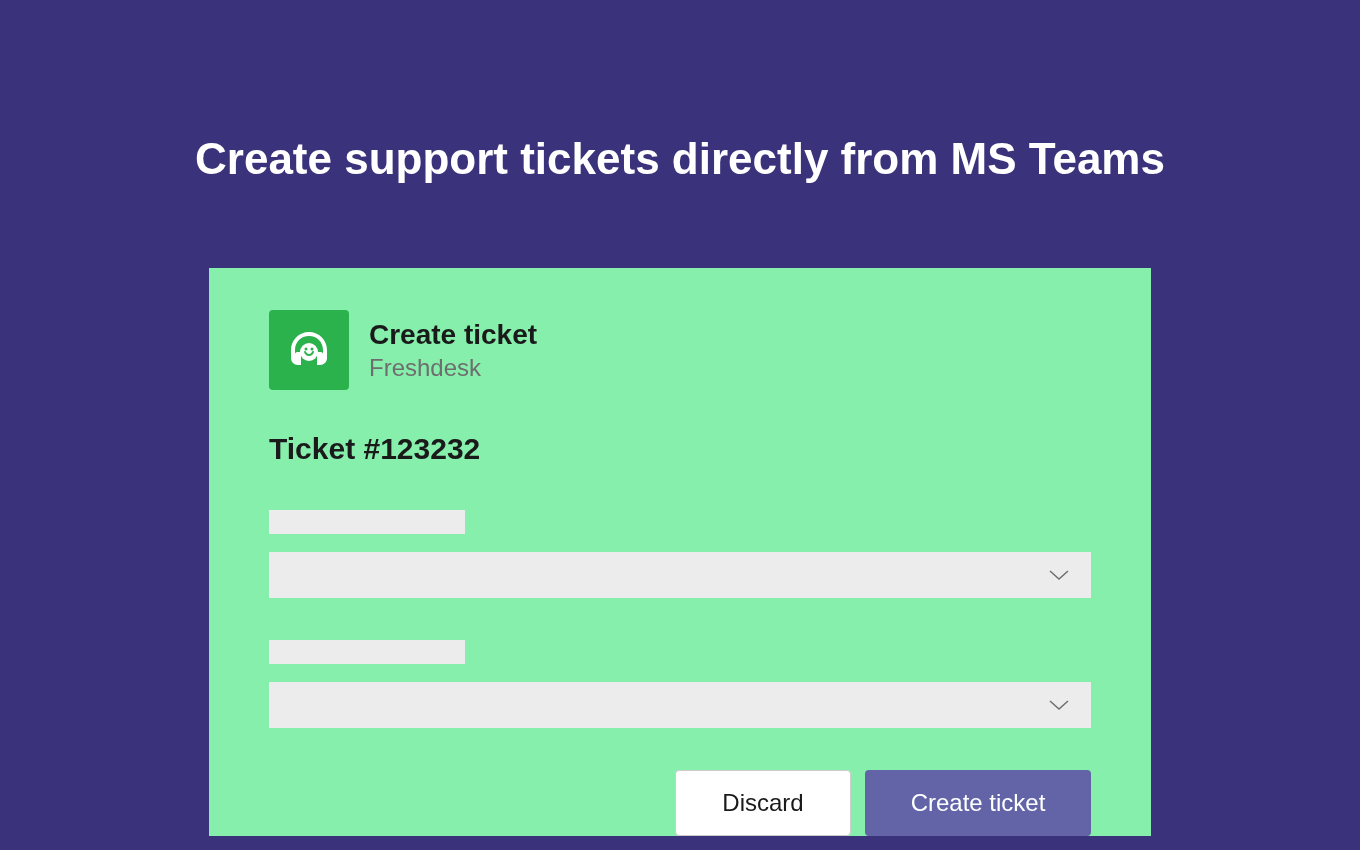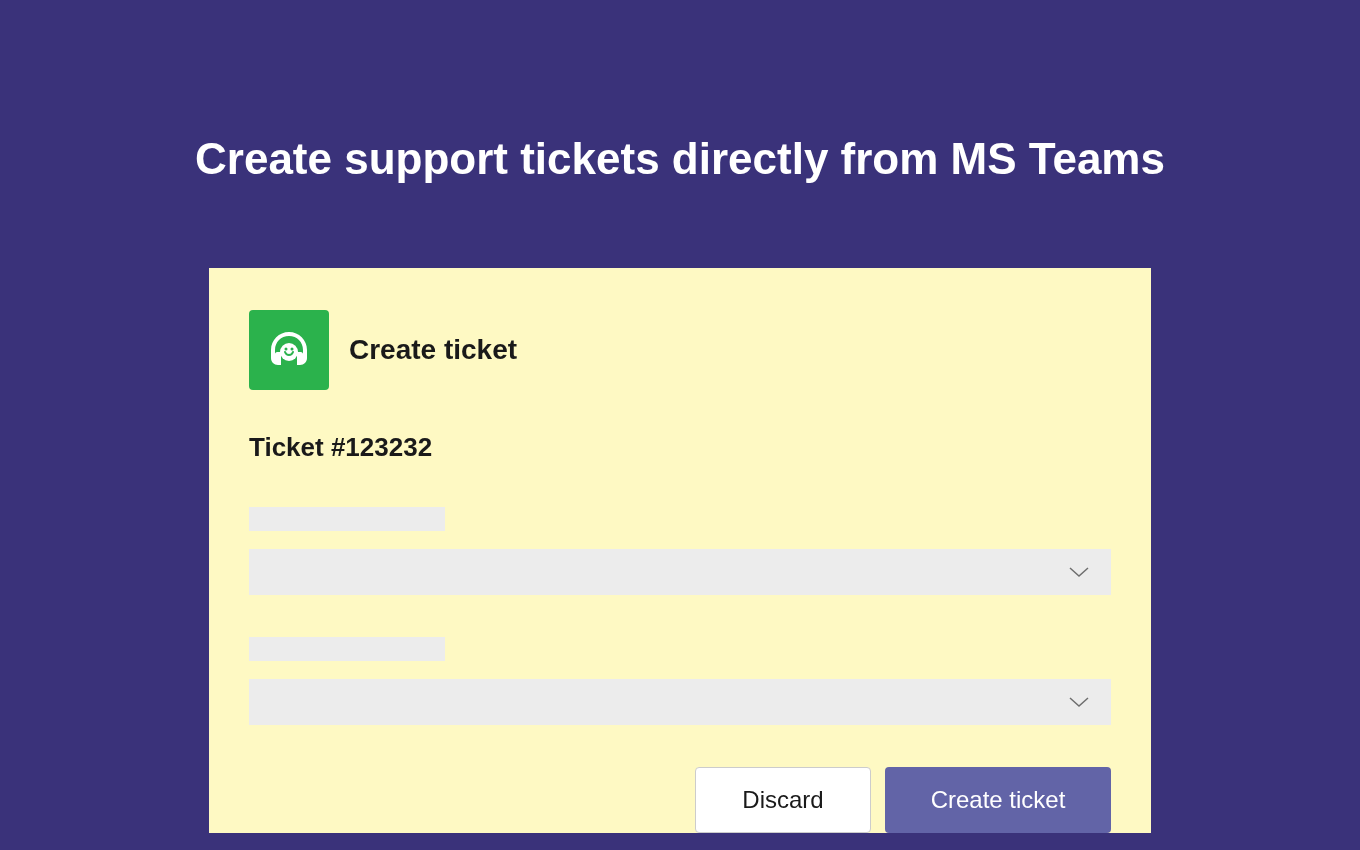--- a/index.html
+++ b/index.html
@@ -19,24 +19,24 @@
     .page-title {
       color: #ffffff;
       font-size: 44px;
       font-weight: 600;
       text-align: center;
       padding-top: 95px;
       margin-top: 39px;
     }
     
     .card {
-      background-color: #fef9c3;
+      background-color: #86efac;
       width: 942px;
       margin: 84px auto 0;
-      padding: 42px 40px 0;
+      padding: 42px 60px 0;
     }
     
     .card-header {
       display: flex;
       align-items: center;
       gap: 20px;
       margin-bottom: 42px;
     }
     
     .app-icon {
@@ -67,21 +67,21 @@
     }
     
     .card-subtitle {
       font-size: 24px;
       color: #6e6e6e;
       font-weight: 400;
       margin-top: 2px;
     }
     
     .ticket-number {
-      font-size: 26px;
+      font-size: 30px;
       font-weight: 700;
       color: #1a1a1a;
       margin-bottom: 44px;
     }
     
     .form-group {
       margin-bottom: 42px;
     }
     
     .form-label-placeholder {
@@ -165,20 +165,21 @@
       <svg viewBox="0 0 48 48">
         <path d="M 24 6 C 14 6 6 14 6 24 L 6 32 C 6 36 9 39 13 39 L 16 39 L 16 26 L 13 26 C 11.5 26 10 26.5 10 28 L 10 24 C 10 16 16 10 24 10 C 32 10 38 16 38 24 L 38 28 C 38 26.5 36.5 26 35 26 L 32 26 L 32 39 L 35 39 C 39 39 42 36 42 32 L 42 24 C 42 14 34 6 24 6 Z" fill="#ffffff"></path>
         <circle cx="24" cy="26" r="9" fill="#ffffff"></circle>
         <path d="M 20 26 C 20 26 21 29 24 29 C 27 29 28 26 28 26" stroke="#2bb24c" stroke-width="2" fill="none" stroke-linecap="round"></path>
         <circle cx="21" cy="23" r="1.5" fill="#2bb24c"></circle>
         <circle cx="27" cy="23" r="1.5" fill="#2bb24c"></circle>
       </svg>
     </div>
     <div class="card-header-text">
       <div class="card-title">Create ticket</div>
+      <div class="card-subtitle">Freshdesk</div>
     </div>
   </div>
 
   <div class="ticket-number">Ticket #123232</div>
 
   <div class="form-group">
     <div class="form-label-placeholder"></div>
     <div class="dropdown">
       <span class="dropdown-chevron">
         <svg viewBox="0 0 22 12">

